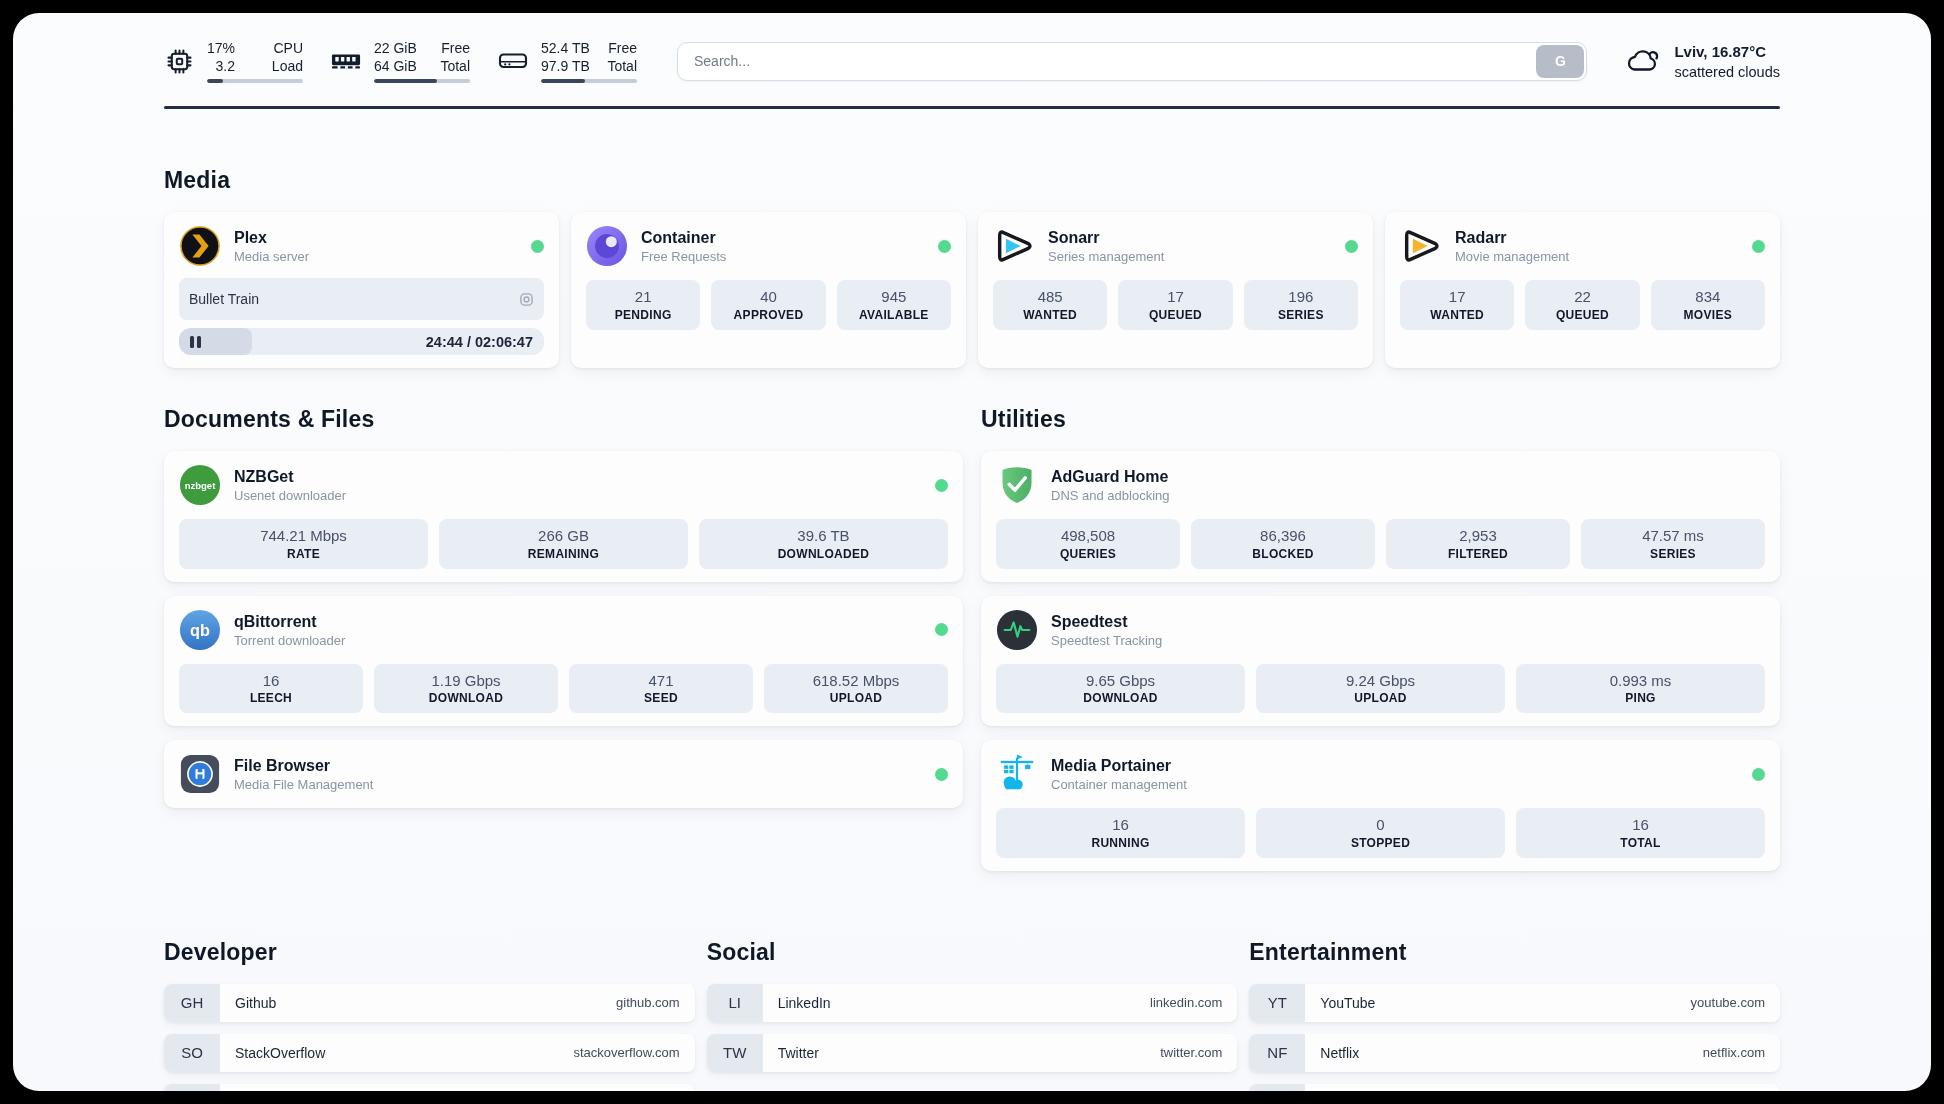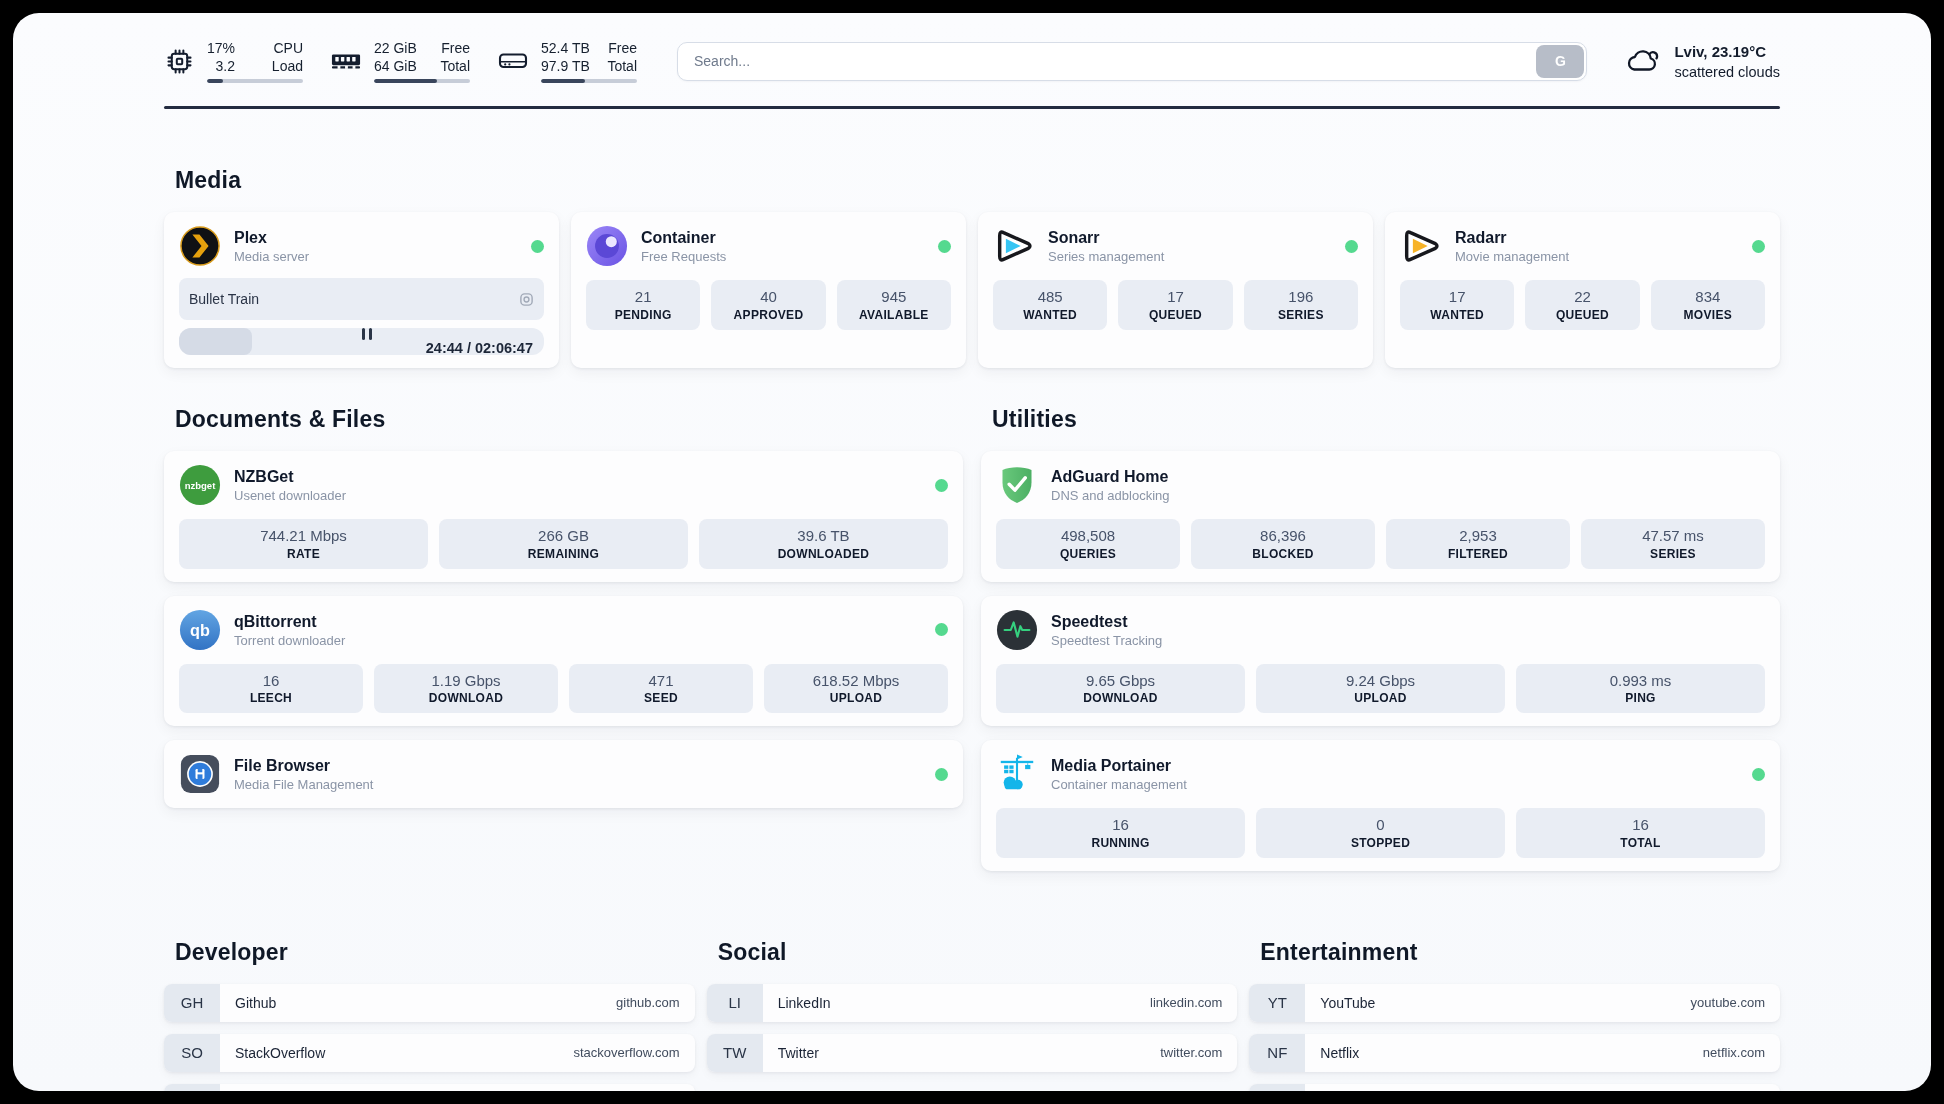--- a/index.html
+++ b/index.html
@@ -30,21 +30,21 @@
     border-radius:8px; background:#b7bdc8; color:#fff; font-size:14px; font-weight:700;
     cursor:pointer; font-family:inherit; }
 
   .weather { display:flex; align-items:center; gap:12px; }
   .weather-txt { font-size:14.5px; color:#131c2c; line-height:1.4; }
   .weather-txt .w1 { font-weight:600; font-size:15px; }
 
   .divider { margin-top:23px; height:3px; background:#232c40; border-radius:2px; }
 
   
-  .section-title { font-size:23px; font-weight:700; color:#0f1827; letter-spacing:.2px;margin-left:11px; }
+  .section-title { font-size:23px; font-weight:700; color:#0f1827; letter-spacing:.2px; }
   .media-section { margin-top:58px; }
   .media-grid { display:grid; grid-template-columns:repeat(4,1fr); gap:12px; margin-top:18px; }
 
   .card { background:#fdfdfe; border-radius:10px; padding:13px 15px;
     box-shadow:0 1px 3px rgba(15,23,42,.07), 0 5px 14px rgba(15,23,42,.05); cursor:pointer; }
   .card-head { display:flex; align-items:center; }
   .svc-icon { width:42px; height:42px; flex:0 0 42px; display:flex; align-items:center; justify-content:center; }
   .svc-meta { margin-left:13px; }
   .svc-name { font-size:16px; font-weight:600; color:#10192b; line-height:1.25; }
   .svc-sub { font-size:13px; color:#8a94a6; margin-top:1px; }
@@ -54,21 +54,21 @@
   .pill { flex:1; background:#e9edf4; border-radius:8px; padding:7px 4px 8px; text-align:center; }
   .pill-v { font-size:15px; color:#47536a; line-height:1.3; }
   .pill-l { font-size:12px; font-weight:700; color:#10192b; letter-spacing:.3px; margin-top:1px; }
 
   
   .media-row { margin-top:11px; background:#e9edf4; border-radius:8px; height:42px;
     display:flex; align-items:center; padding:0 10px; }
   .media-row .title { font-size:14px; color:#2a3446; }
   .media-row .cam { margin-left:auto; display:flex; }
   .player-row { margin-top:8px; background:#e9edf4; border-radius:12px; height:27px;
-    display:flex; align-items:center; position:relative; overflow:hidden;flex-direction:column; }
+    display:flex; align-items:center; position:relative; overflow:hidden; }
   .played { position:absolute; left:0; top:0; bottom:0; background:#d5dbe6; border-radius:8px; }
   .pause { position:relative; display:flex; gap:3.5px; margin-left:11px; cursor:pointer; }
   .pause i { width:3.5px; height:12px; background:#2a3547; border-radius:1.5px; }
   .ptime { margin-left:auto; margin-right:11px; font-size:14.5px; font-weight:600; color:#1c2638; position:relative; }
 
   .two-col { display:grid; grid-template-columns:1fr 1fr; gap:18px; margin-top:38px; }
   .col .section-title { margin-bottom:18px; }
   .col .card { margin-bottom:14px; }
 
   
@@ -183,21 +183,21 @@
       </div>
 
       <div class="weather">
         <span>
           <svg width="37" height="31" viewBox="0 0 37 31" fill="none" stroke="#101726" stroke-width="2.3" stroke-linecap="round" stroke-linejoin="round">
             <path d="M24.5 10.2a4.1 4.1 0 0 1 7.6 2.1c0 .8-.2 1.5-.6 2.1"></path>
             <path d="M9.3 25.5h14.9a5.6 5.6 0 0 0 1.6-11 8.2 8.2 0 0 0-15.9-1.5 6.3 6.3 0 0 0-.6 12.5z"></path>
           </svg>
         </span>
         <div class="weather-txt">
-          <div class="w1">Lviv, 23.19°C</div>
+          <div class="w1">Lviv, 16.87°C</div>
           <div>scattered clouds</div>
         </div>
       </div>
     </div>
 
     <div class="divider"></div>
 
     <div class="media-section">
       <div class="section-title">Media</div>
       <div class="media-grid">

